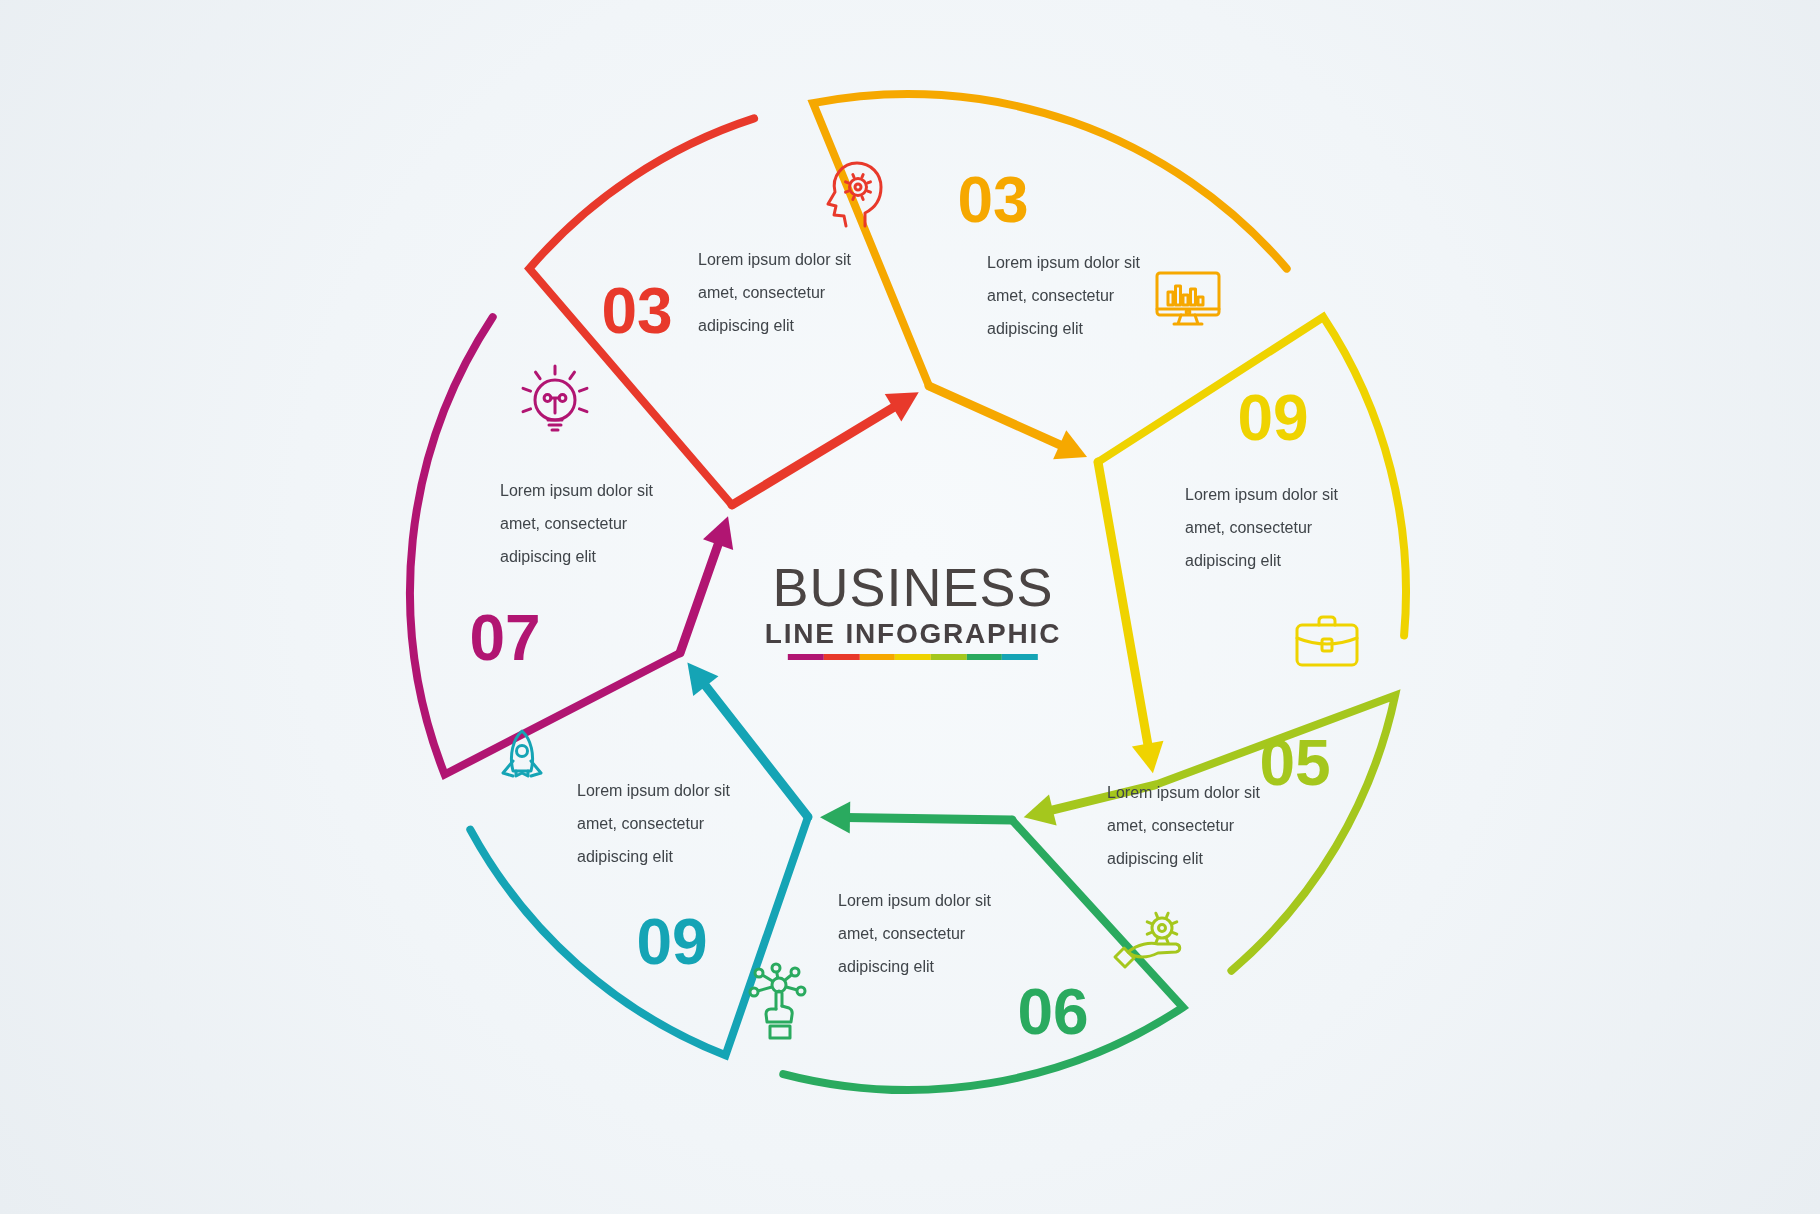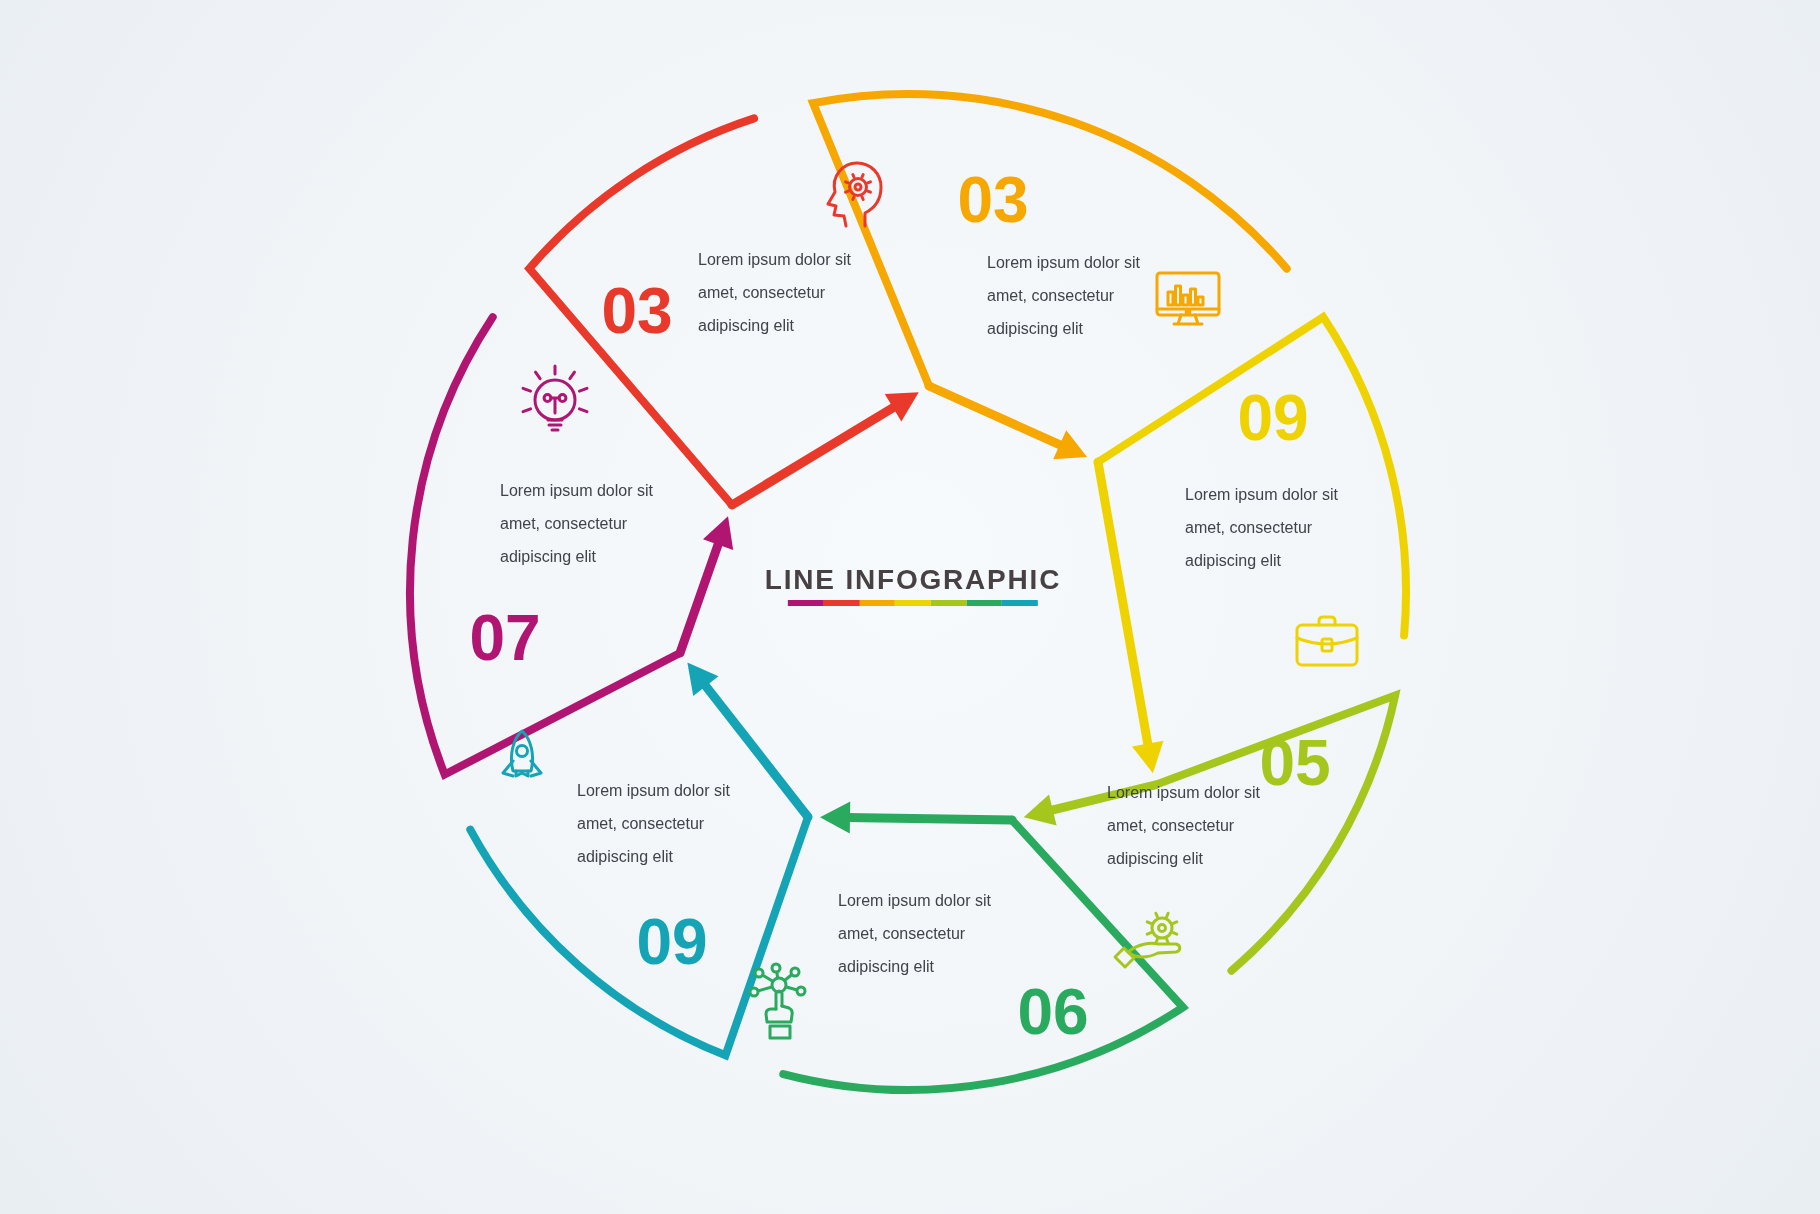--- a/index.html
+++ b/index.html
@@ -149,20 +149,21 @@
 
   <div class="step-text t01">Lorem ipsum dolor sit amet, consectetur adipiscing elit</div>
   <div class="step-text t02">Lorem ipsum dolor sit amet, consectetur adipiscing elit</div>
   <div class="step-text t03">Lorem ipsum dolor sit amet, consectetur adipiscing elit</div>
   <div class="step-text t04">Lorem ipsum dolor sit amet, consectetur adipiscing elit</div>
   <div class="step-text t05">Lorem ipsum dolor sit amet, consectetur adipiscing elit</div>
   <div class="step-text t06">Lorem ipsum dolor sit amet, consectetur adipiscing elit</div>
   <div class="step-text t07">Lorem ipsum dolor sit amet, consectetur adipiscing elit</div>
 
   <div id="center-title">
+    <div class="main">BUSINESS</div>
     <div class="sub">LINE INFOGRAPHIC</div>
     <div id="color-strip">
         <div style="background: rgb(177, 21, 114);"></div>
         <div style="background: rgb(232, 57, 43);"></div>
         <div style="background: rgb(246, 168, 0);"></div>
         <div style="background: rgb(239, 211, 0);"></div>
         <div style="background: rgb(165, 199, 29);"></div>
         <div style="background: rgb(42, 170, 95);"></div>
         <div style="background: rgb(21, 164, 181);"></div>
       </div>

